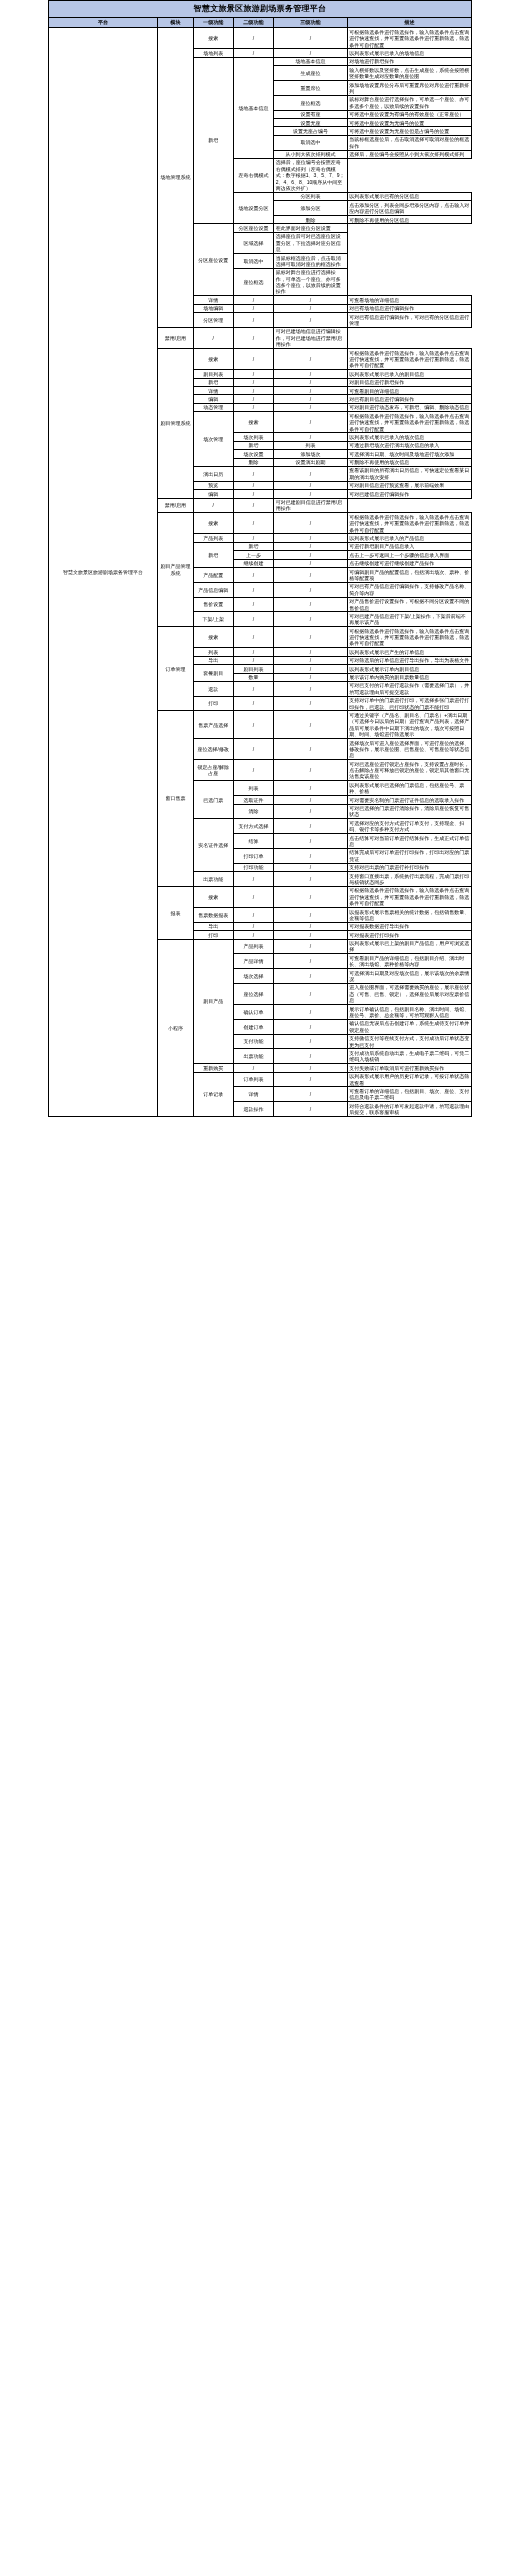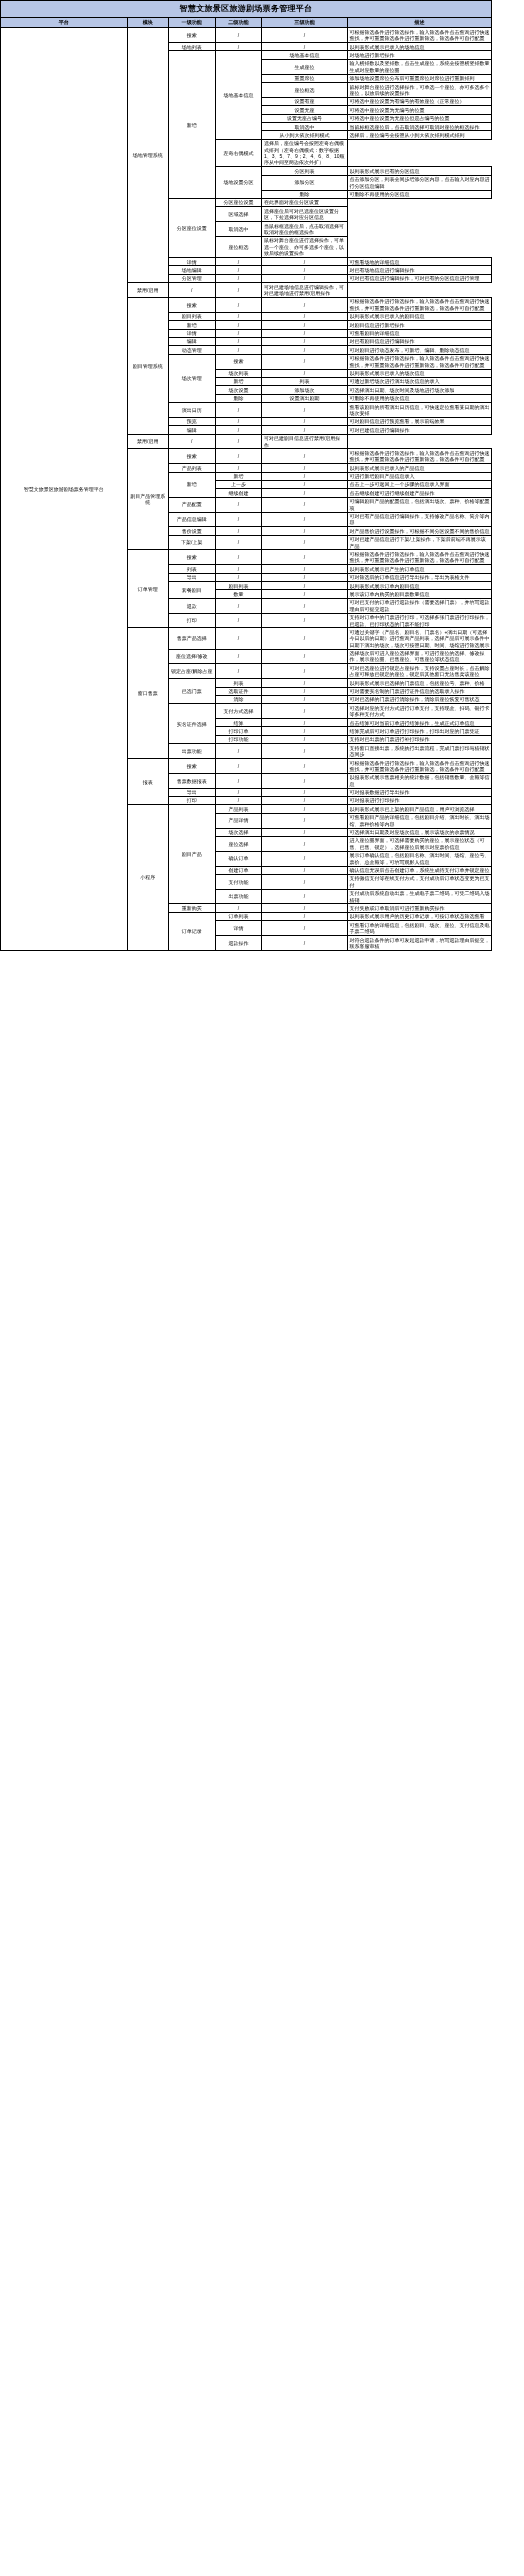--- a/index.html
+++ b/index.html
@@ -7,26 +7,27 @@
     margin: 0; padding: 0;
     background: #ffffff;
     font-family: "Liberation Sans", "DejaVu Sans", sans-serif;
   }
   #sheet {
     width: 524px;
     margin: 0;
     padding: 0;
   }
   table.spec {
-    width: 492px;
+    width: 424px;
     border-collapse: collapse;
     table-layout: fixed;
     font-size: 5px;
     line-height: 1.28;
     color: #000000;
+    margin-left: 48px;
   }
   table.spec td, table.spec th {
     border: 0.5px solid #000000;
     padding: 0.5px 1.6px;
     vertical-align: middle;
     word-break: break-all;
     overflow-wrap: anywhere;
   }
   tr.title-row th {
     background: #b7c6e6;

